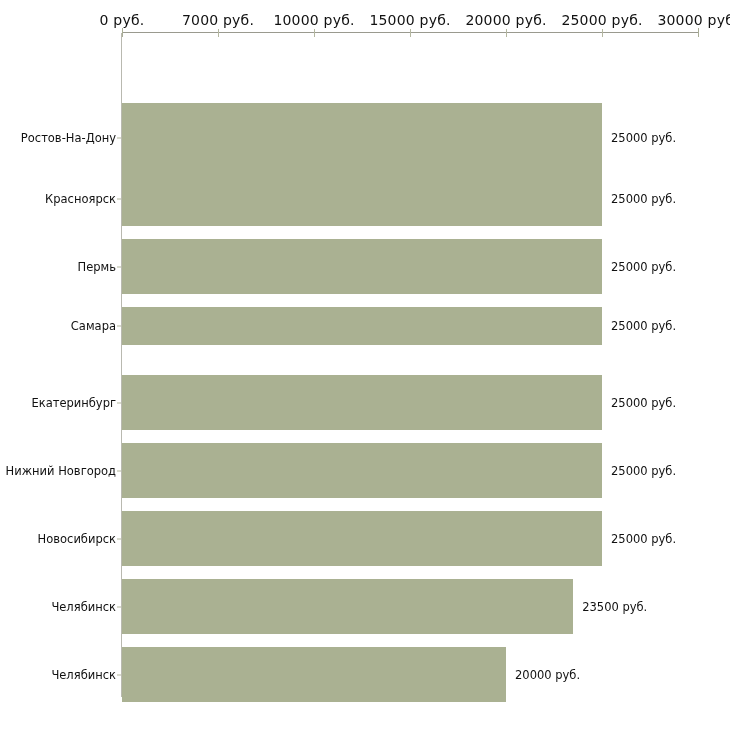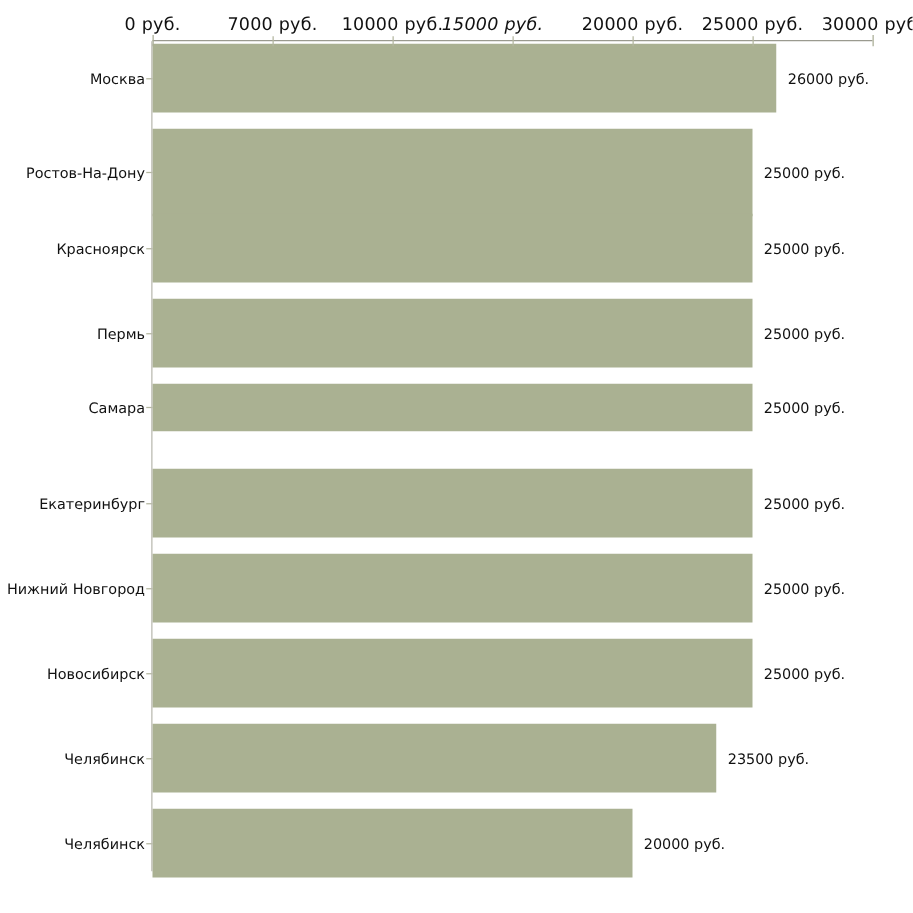--- a/index.html
+++ b/index.html
@@ -111,26 +111,20 @@
     font-size: 11.5px;
     color: #111111;
   }
 </style>
 </head>
 <body>
 
 <div id="chart-root">
 
   <div id="rows">
-      <div class="row" style="top: 35px; height: 55px;">
-        <div class="cat-tick"></div>
-        <div class="cat-label">Москва</div>
-        <div class="bar" style="width: 499.2px; background: rgb(170, 177, 146);"></div>
-        <div class="val-label" style="left: 630.2px;">26000 руб.</div>
-      </div>
       <div class="row" style="top: 103px; height: 70px;">
         <div class="cat-tick"></div>
         <div class="cat-label">Ростов-На-Дону</div>
         <div class="bar" style="width: 480px; background: rgb(170, 177, 146);"></div>
         <div class="val-label" style="left: 611px;">25000 руб.</div>
       </div>
       <div class="row" style="top: 171px; height: 55px;">
         <div class="cat-tick"></div>
         <div class="cat-label">Красноярск</div>
         <div class="bar" style="width: 480px; background: rgb(170, 177, 146);"></div>
@@ -183,21 +177,21 @@
   <div id="y-axis"></div>
 
   <div id="x-axis">
       <div class="x-tick edge" style="left: 0px;"></div>
       <div class="x-tick-label" style="left: 0px; top: -20px;">0 руб.</div>
       <div class="x-tick" style="left: 96px;"></div>
       <div class="x-tick-label" style="left: 96px; top: -20px;">7000 руб.</div>
       <div class="x-tick" style="left: 192px;"></div>
       <div class="x-tick-label" style="left: 192px; top: -20px;">10000 руб.</div>
       <div class="x-tick" style="left: 288px;"></div>
-      <div class="x-tick-label" style="left: 272px; top: -20px; font-style: italic;">15000 руб.</div>
+      <div class="x-tick-label" style="left: 288px; top: -20px;">15000 руб.</div>
       <div class="x-tick" style="left: 384px;"></div>
       <div class="x-tick-label" style="left: 384px; top: -20px;">20000 руб.</div>
       <div class="x-tick" style="left: 480px;"></div>
       <div class="x-tick-label" style="left: 480px; top: -20px;">25000 руб.</div>
       <div class="x-tick edge" style="left: 576px;"></div>
       <div class="x-tick-label" style="left: 576px; top: -20px;">30000 руб.</div>
     </div>
 
 </div>
 

